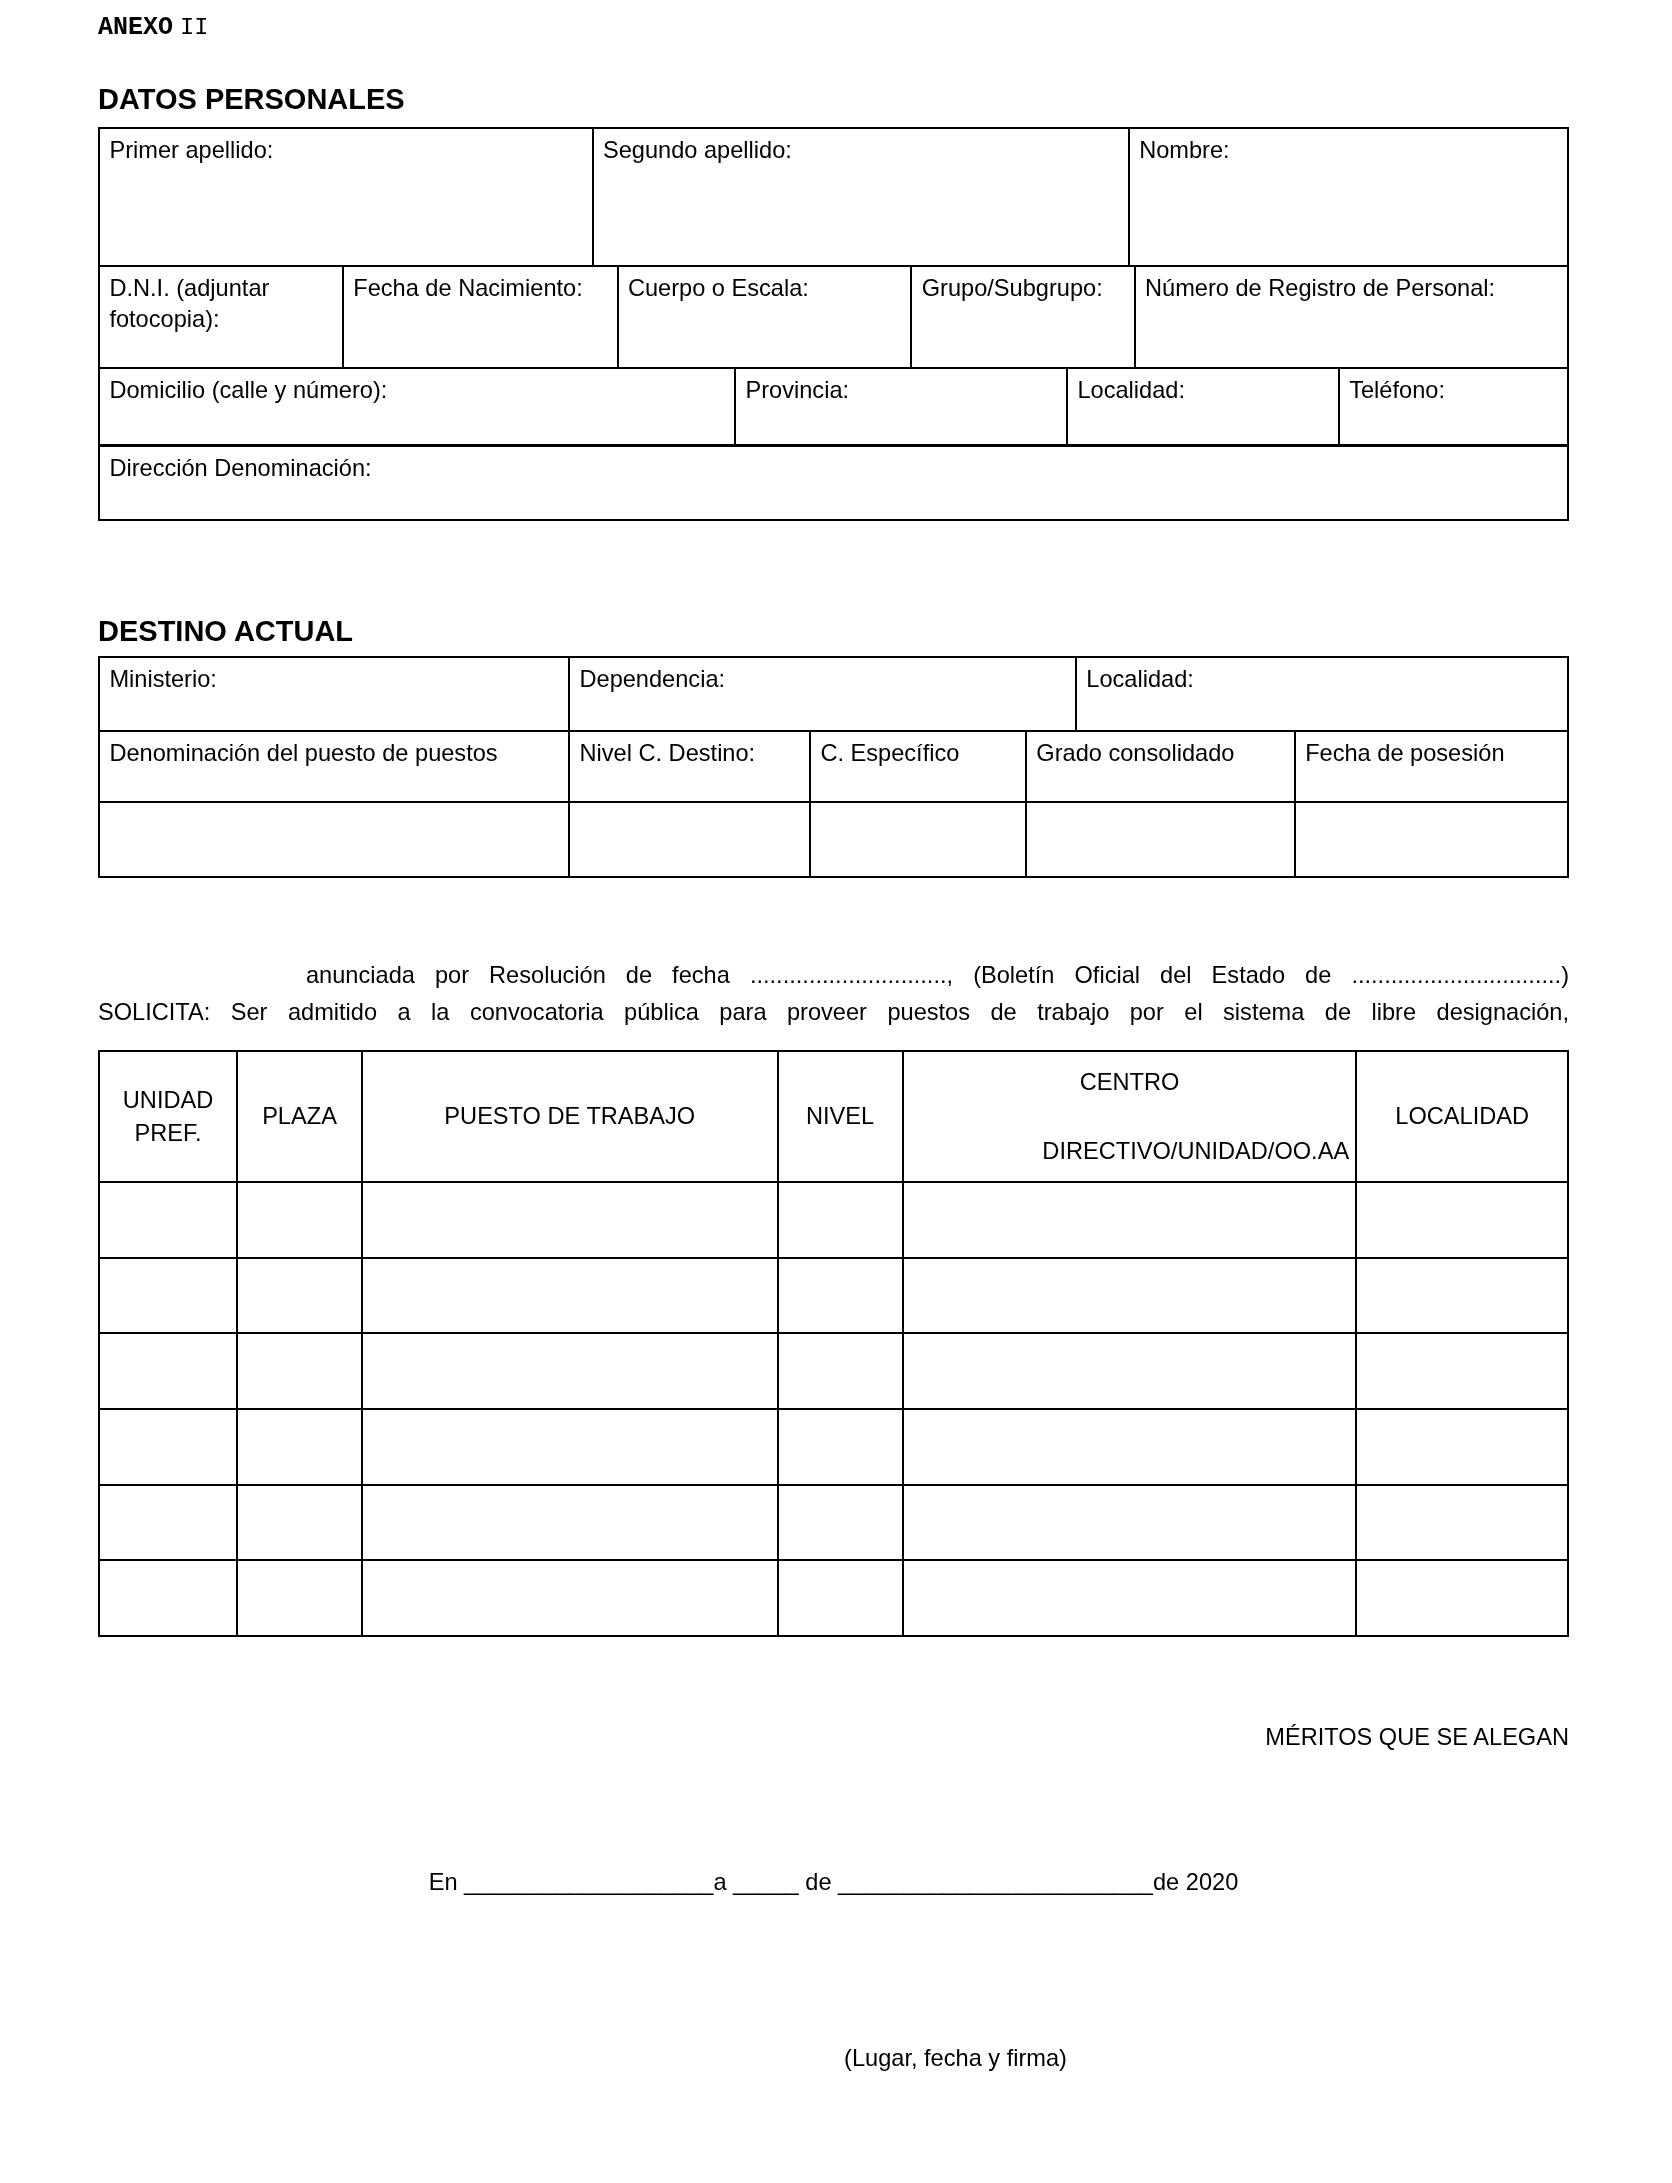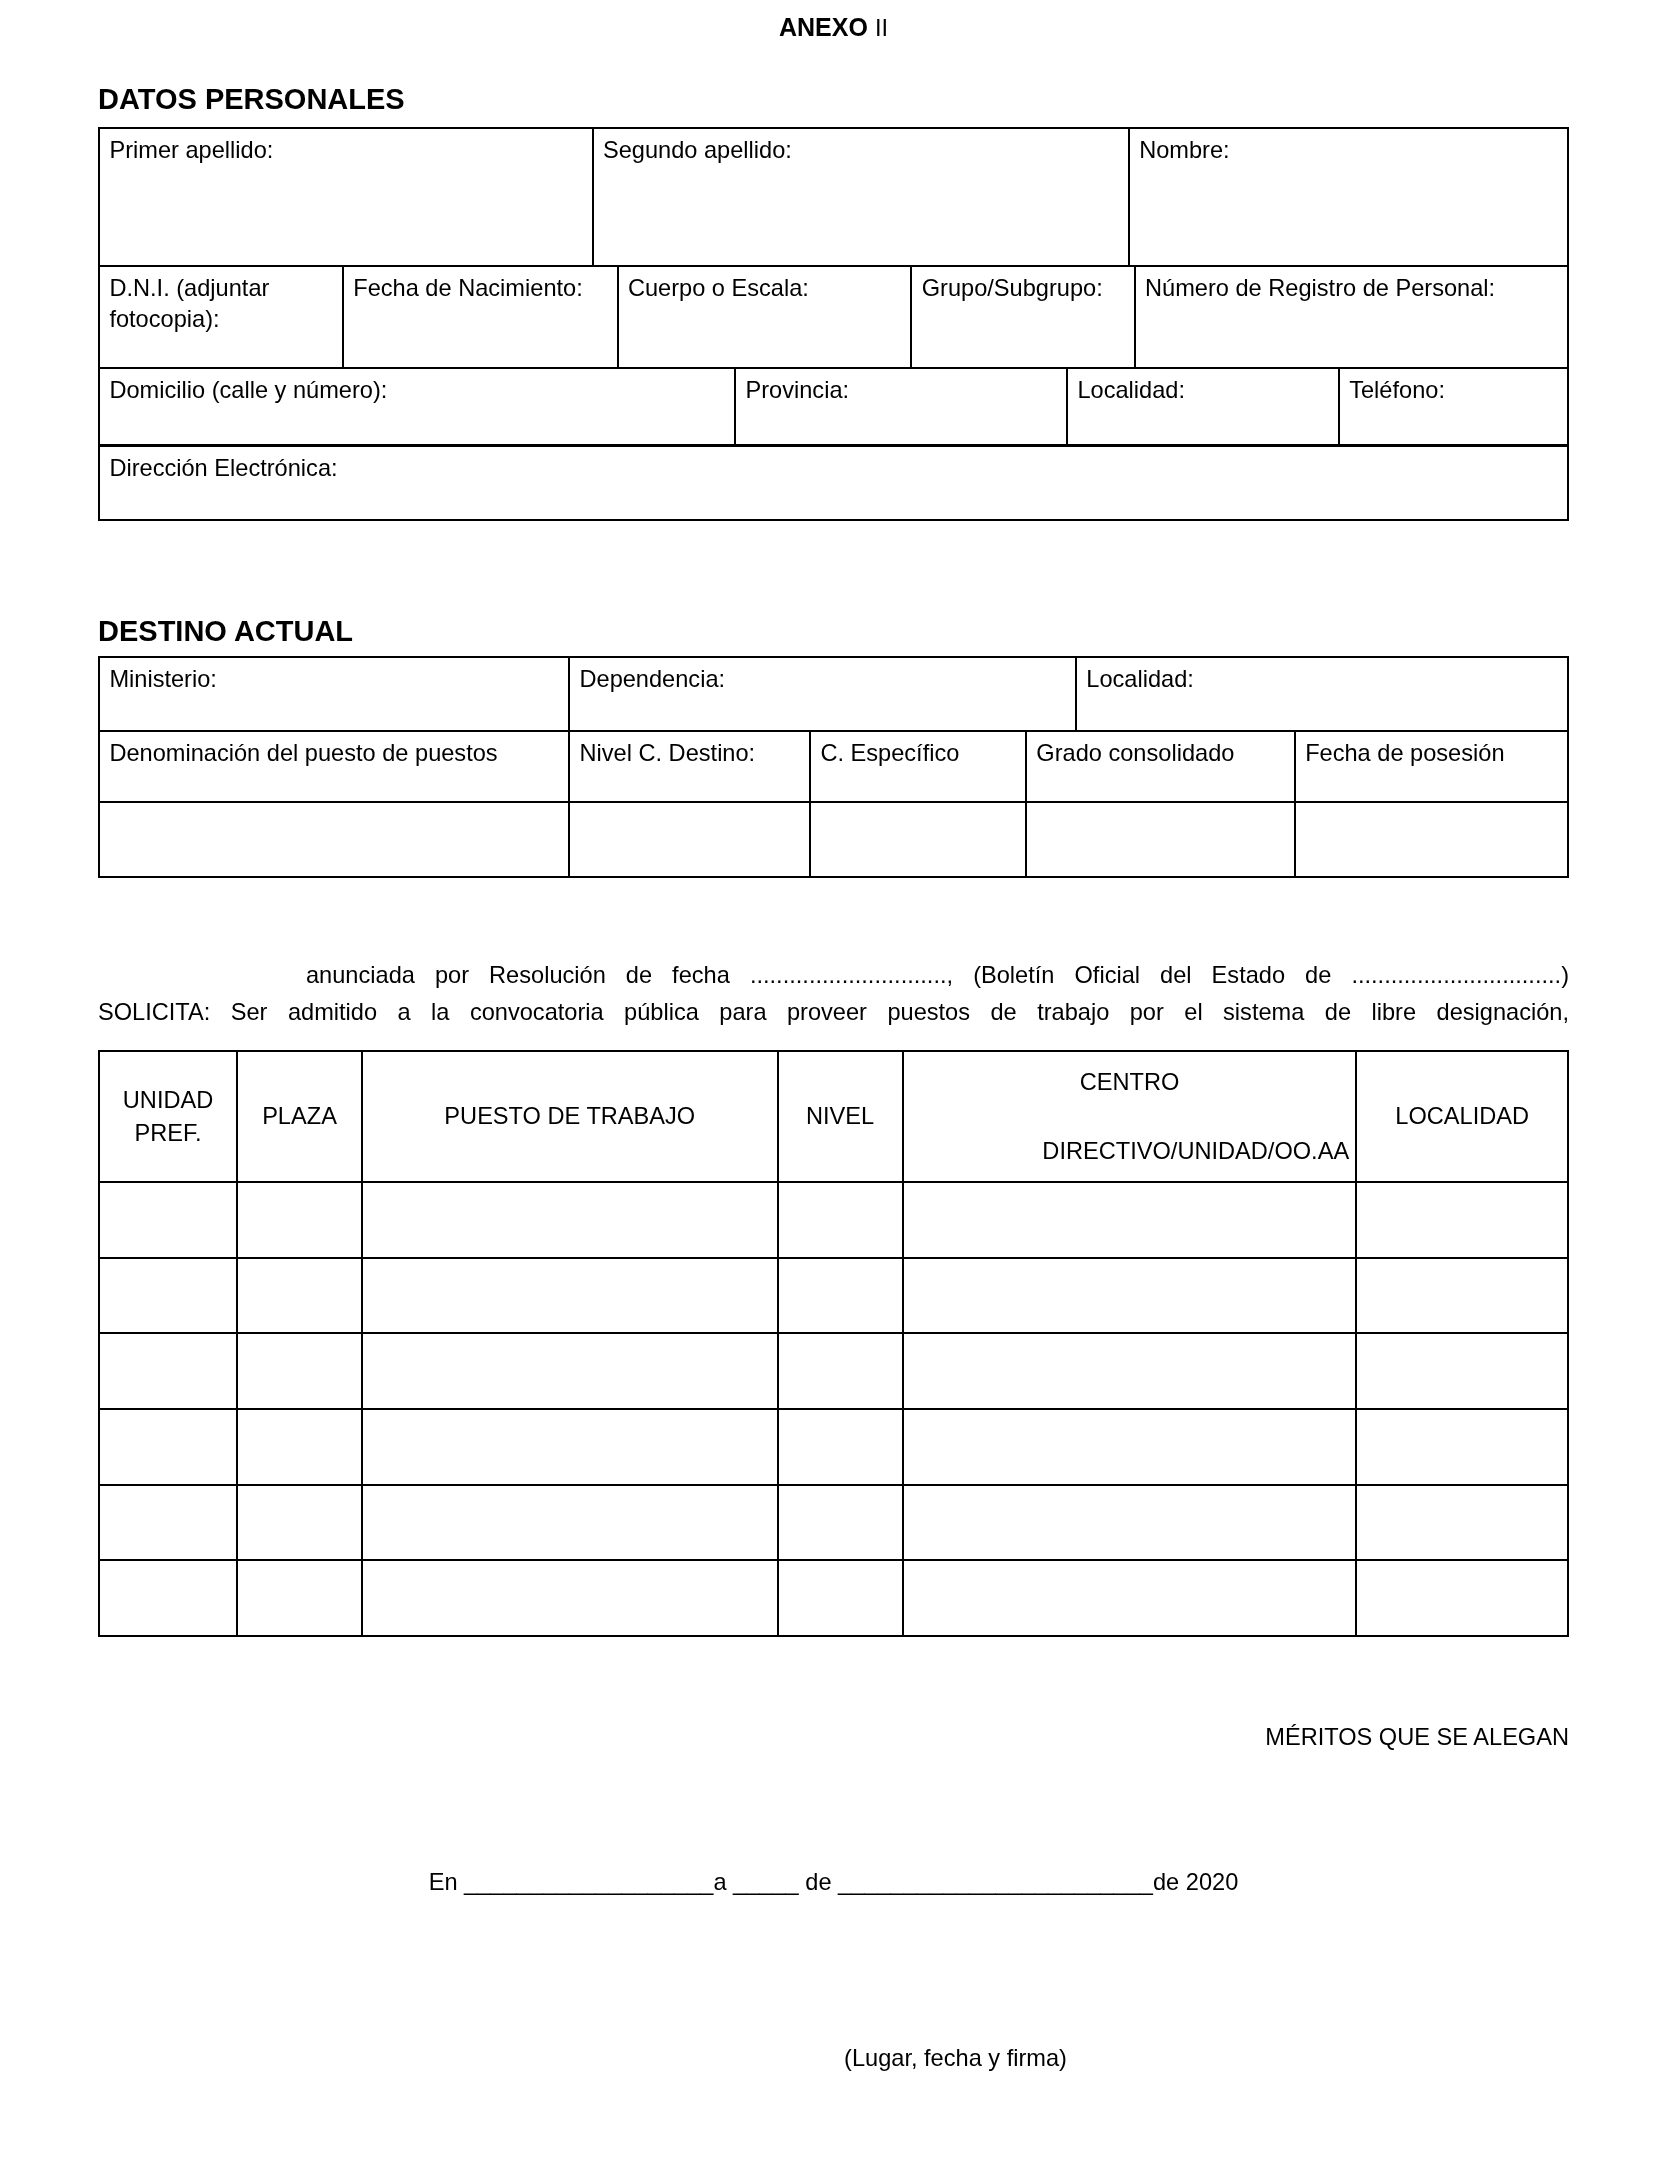--- a/index.html
+++ b/index.html
@@ -13,24 +13,24 @@
     height: 2183px;
     background: #ffffff;
     color: #000000;
     font-family: "Liberation Sans", sans-serif;
     font-size: 23.6px;
     box-sizing: border-box;
     padding: 12.6px 103px 0 98px;
     overflow: hidden;
   }
   .doc-title {
-    text-align: center;
     font-size: 25px;
     font-weight: bold;
     height: 31px;
+    font-family: Liberation Mono, monospace;
   }
   .doc-title .title-suffix {
     font-weight: normal;
     margin-left: 0.3em;
     font-size: 23.6px;
   }
   .section-heading {
     font-weight: bold;
     font-size: 29px;
   }
@@ -160,21 +160,21 @@
       <td>Provincia:</td>
       <td>Localidad:</td>
       <td>Teléfono:</td>
     </tr>
   </tbody>
     </table>
 
   <table class="t t1d stacked">
     <tbody>
         <tr>
-      <td>Dirección Electrónica:</td>
+      <td>Dirección Denominación:</td>
     </tr>
   </tbody>
     </table>
 
   <div class="section-heading h-destino">DESTINO ACTUAL</div>
 
   <table class="t t2a">
     <colgroup>
         <col style="width:32.0%">
         <col style="width:34.5%">

